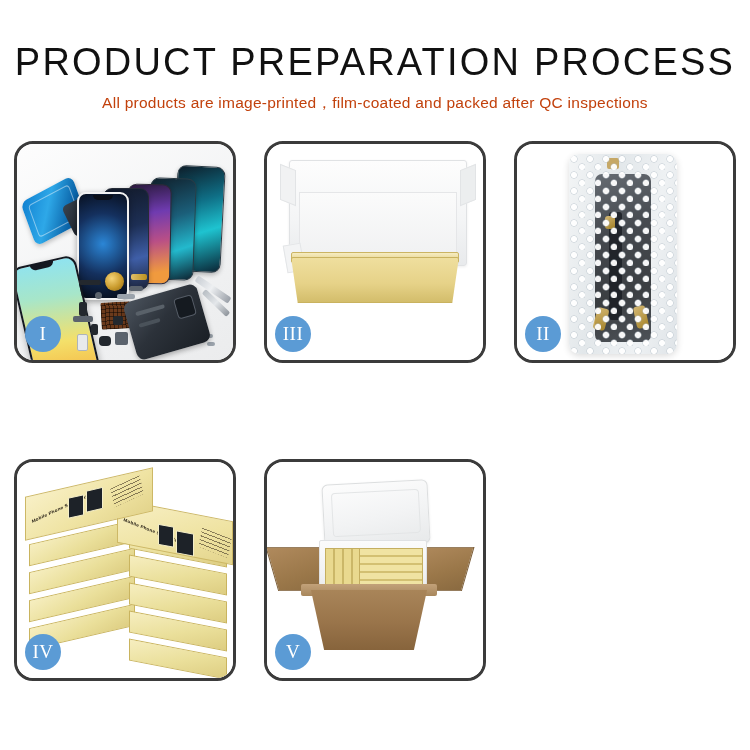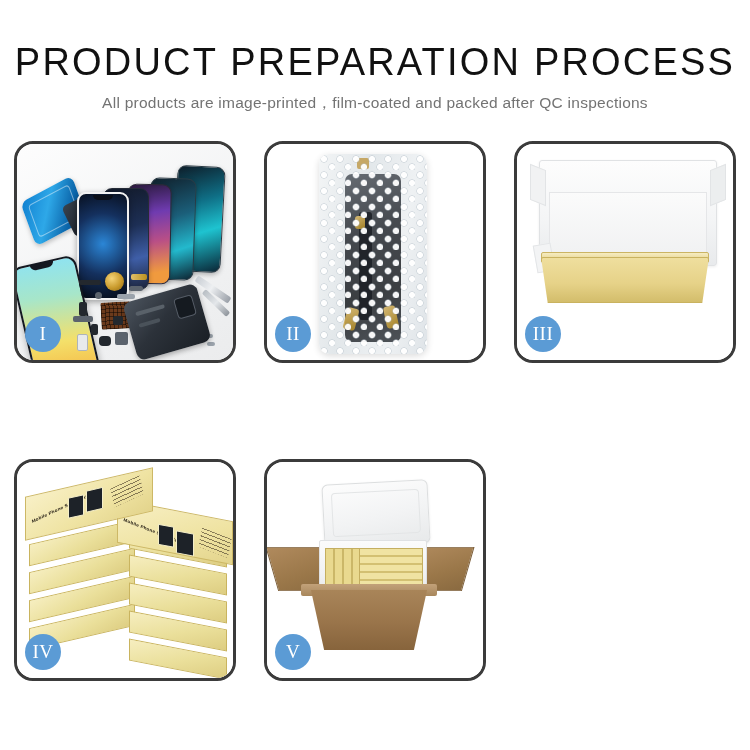--- a/index.html
+++ b/index.html
@@ -35,21 +35,21 @@
     color: #111111;
     line-height: 44px;
     white-space: nowrap;
     font-family: "Liberation Sans", sans-serif;
   }
   .subtitle {
     margin-top: 9px;
     font-size: 15.5px;
     font-weight: 400;
     letter-spacing: 0.25px;
-    color: #737373;
+    color: #c2410c;
     line-height: 20px;
     white-space: nowrap;
     font-family: "Liberation Sans", sans-serif;
   }
 
   
   .grid {
     position: absolute;
     top: 141px;
     left: 14px;
@@ -632,45 +632,45 @@
         </div>
 
         <div class="tweezer"></div>
         <div class="tweezer2"></div>
       </div>
       <div class="badge">I</div>
     </div>
 
     <div class="panel">
       <div class="panel-stage">
+        <div class="p3-bg"></div>
+        <div class="p3-lid"></div>
+        <div class="p3-foam"></div>
+        <div class="p3-lid-flap"></div>
+        <div class="p3-contents"></div>
+        <div class="p3-box-rim"></div>
+        <div class="p3-box-front"></div>
+      </div>
+      <div class="badge">III</div>
+    </div>
+
+    <div class="panel">
+      <div class="panel-stage">
         <div class="p2-bg"></div>
         <div class="bubble-pack">
           <div class="inner-part"></div>
           <div class="inner-flex"></div>
           <div class="gold-tab t3"></div>
           <div class="gold-tab t1"></div>
           <div class="gold-tab t2"></div>
           <div class="tape-top"></div>
           <div class="bubbles"></div>
         </div>
       </div>
       <div class="badge">II</div>
-    </div>
-
-    <div class="panel">
-      <div class="panel-stage">
-        <div class="p3-bg"></div>
-        <div class="p3-lid"></div>
-        <div class="p3-foam"></div>
-        <div class="p3-lid-flap"></div>
-        <div class="p3-contents"></div>
-        <div class="p3-box-rim"></div>
-        <div class="p3-box-front"></div>
-      </div>
-      <div class="badge">III</div>
     </div>
 
     <div class="panel">
       <div class="panel-stage">
         <div class="p4-bg"></div>
         <div class="stack">
           <div class="sbox lb5">
               <div class="top"></div>
             </div>
           <div class="sbox lb4">

